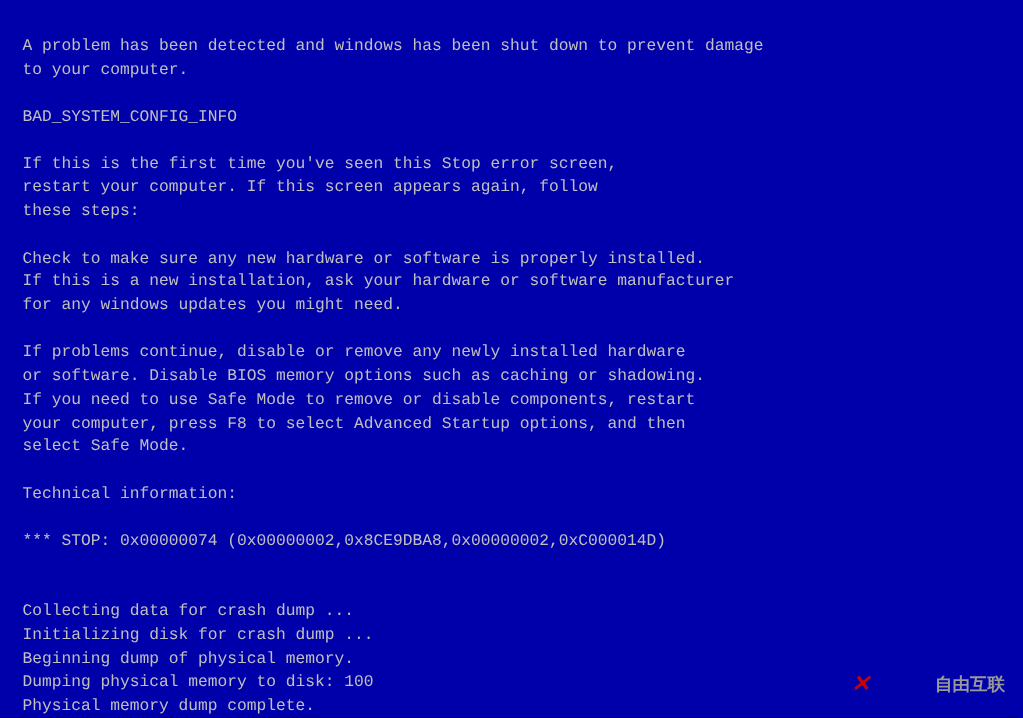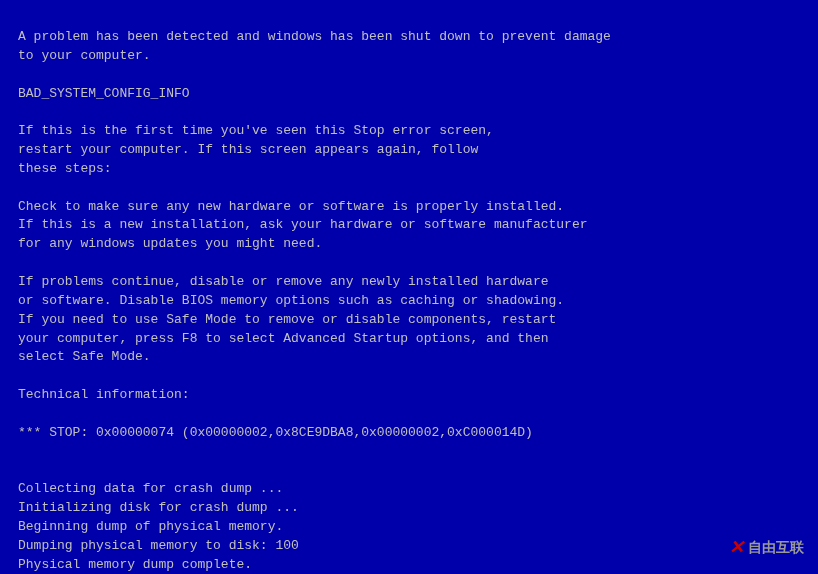--- a/index.html
+++ b/index.html
@@ -52,20 +52,21 @@
     .watermark-x {
       color: #cc0000;
       font-size: 18px;
       font-weight: bold;
       font-style: italic;
     }
 
     .watermark-text {
       color: #999;
       font-size: 14px;
+      margin-left: 48px;
     }
   </style>
 </head>
 <body>
 
 <div class="screen">
   <div class="bsod-text">A problem has been detected and windows has been shut down to prevent damage
 to your computer.
 
 BAD_SYSTEM_CONFIG_INFO

